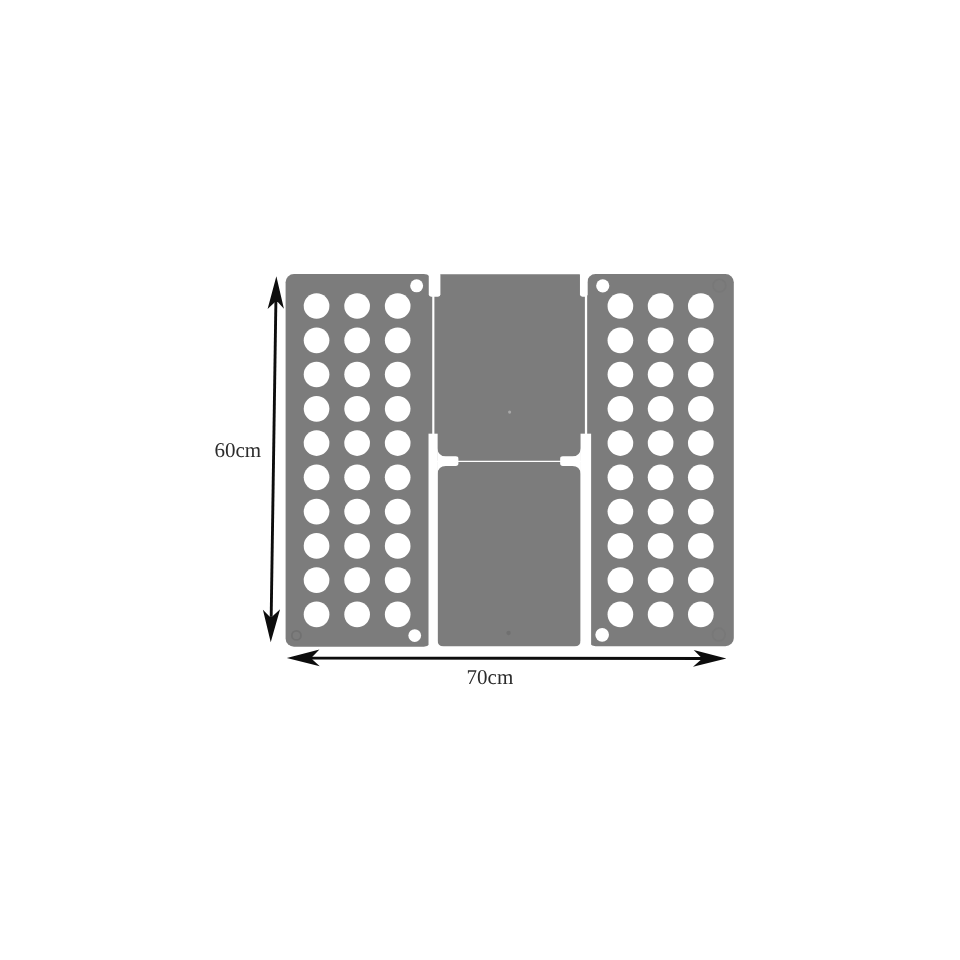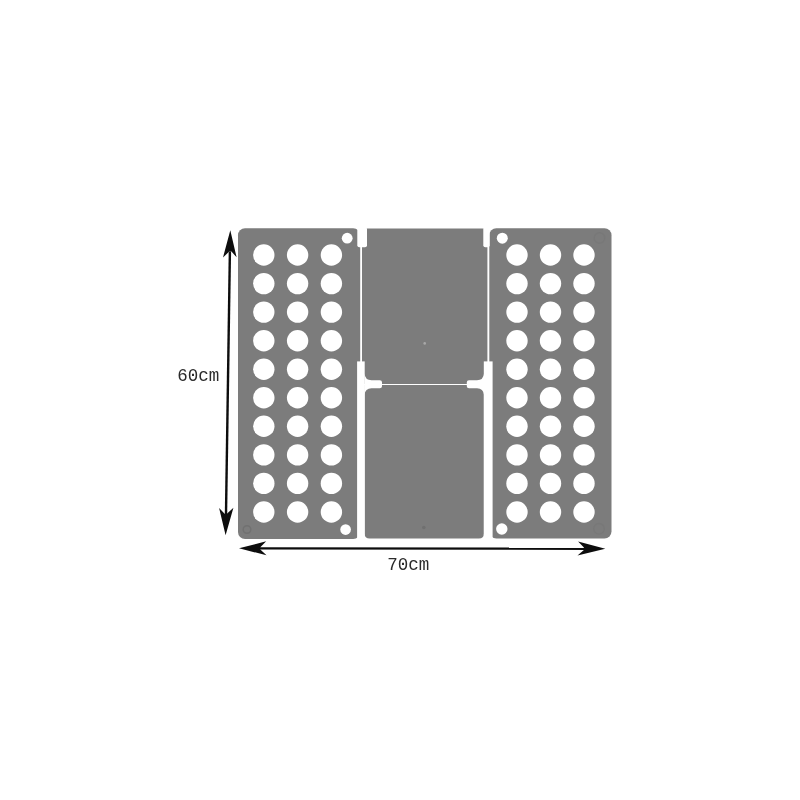--- a/index.html
+++ b/index.html
@@ -1,16 +1,16 @@
 <!DOCTYPE html>
 <html><head>
 <meta charset="utf-8">
 <style>
   html,body{margin:0;padding:0;background:#ffffff;}
-  .wrap{width:684px;height:800px;position:relative;font-family:Liberation Mono, monospace;}
+  .wrap{width:684px;height:800px;position:relative;font-family:Liberation Serif, serif;}
 </style>
 </head>
 <body>
 <div class="wrap">
 <svg width="800" height="800" viewBox="0 0 800 800" xmlns="http://www.w3.org/2000/svg">
 
   <rect x="0" y="0" width="800" height="800" fill="#ffffff"></rect>
 
   <g>
     <rect x="238" y="228.3" width="122.2" height="310.7" rx="7" fill="#7c7c7c"></rect>

